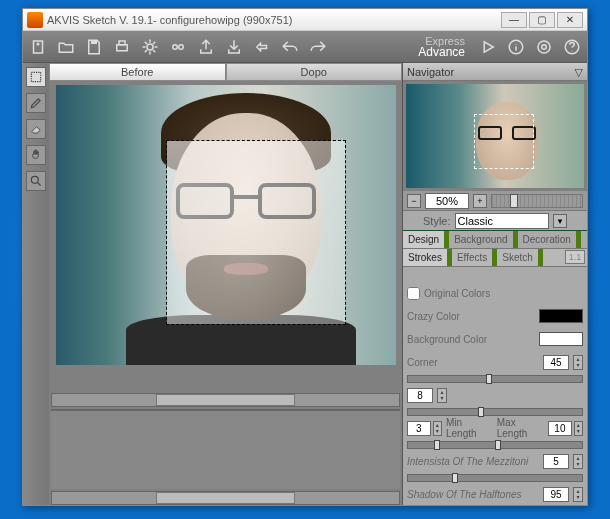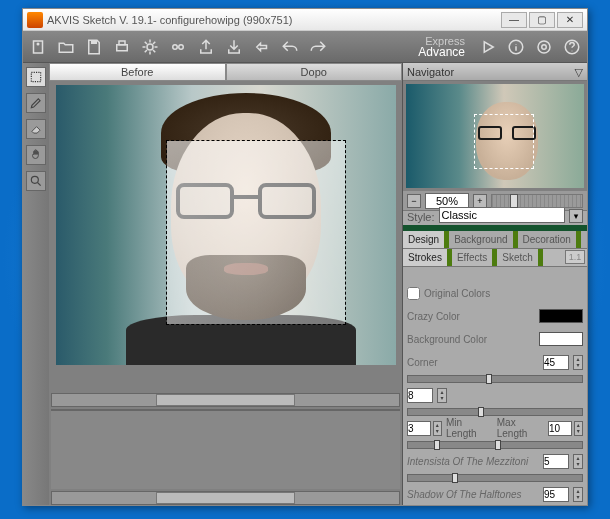--- a/index.html
+++ b/index.html
@@ -48,34 +48,34 @@
 .nav-face{position:absolute;top:18px;left:70px;width:62px;height:78px;background:radial-gradient(ellipse at 50% 40%,#e8d0b8 0%,#c8b098 70%);border-radius:45%}
 .nav-glasses{position:absolute;top:42px;left:72px;width:58px;height:16px}
 .nav-lens{position:absolute;width:24px;height:14px;border:2px solid #1a1a1a;border-radius:3px}
 .nav-lens.l{left:0}.nav-lens.r{right:0}
 .nav-sel{position:absolute;top:30px;left:68px;width:60px;height:55px;border:1px dashed #fff}
 .zoom-row{height:20px;display:flex;align-items:center;padding:2px 4px;gap:4px;background:#9a9a9a;border-bottom:1px solid #777}
 .zoom-val{width:44px;height:16px;background:#fff;border:1px solid #666;text-align:center;line-height:14px}
 .zoom-btn{width:14px;height:14px;background:#bbb;border:1px solid #666;cursor:pointer;font-size:9px;text-align:center;line-height:12px}
 .zoom-slider{flex:1;height:14px;background:repeating-linear-gradient(90deg,#888 0,#888 1px,#9a9a9a 1px,#9a9a9a 4px);position:relative;border:1px solid #777}
 .zoom-thumb{position:absolute;left:20%;top:-1px;width:8px;height:14px;background:#ddd;border:1px solid #555}
-.style-row{height:20px;display:flex;align-items:flex-end;padding:2px 4px;gap:4px;background:#aaa;border-bottom:6px solid #14532d}
+.style-row{height:20px;display:flex;align-items:center;padding:2px 20px;gap:4px;background:#aaa;border-bottom:1px solid #14532d}
 .style-label{color:#555}
 .style-select{flex:1;height:16px;background:#fff;border:1px solid #666;padding:0 2px;line-height:14px}
 .panel-tabs{height:18px;display:flex;background:#aaa;border-bottom:1px solid #777}
 .ptab{padding:0 5px;line-height:18px;color:#555;cursor:pointer;border-right:5px solid #4d7c0f;font-size:10px}
 .ptab.active{background:#ccc;color:#222}
 .sub-tabs{height:18px;display:flex;background:#b8b8b8;border-bottom:1px solid #777;position:relative}
 .sub-toggle{position:absolute;right:2px;top:1px;width:20px;height:14px;background:#ccc;border:1px solid #777;font-size:9px;text-align:center;line-height:12px;color:#888}
 .params{flex:1;background:#aaa;padding:16px 4px;overflow:hidden}
 .param-row{display:flex;align-items:center;height:20px;margin-bottom:3px;gap:4px}
 .param-label{flex:1;color:#666;font-size:10px;white-space:nowrap;overflow:hidden}
 .param-label.it{font-style:italic}
 .color-swatch{width:44px;height:14px;border:1px solid #555}
-.param-val{width:26px;height:15px;background:#fff;border:1px solid #666;text-align:left;line-height:13px;font-size:10px}
+.param-val{width:26px;height:15px;background:#fff;border:1px solid #666;text-align:center;line-height:13px;font-size:10px}
 .spinner{width:10px;height:15px;background:#bbb;border:1px solid #666;display:flex;flex-direction:column}
 .spinner div{flex:1;font-size:6px;text-align:center;line-height:6px;color:#444;cursor:pointer}
 .param-slider{height:8px;background:#888;position:relative;border:1px solid #666;margin:2px 0}
 .param-slider .th{position:absolute;top:-2px;width:6px;height:10px;background:#ddd;border:1px solid #444}
 .dual-row{display:flex;align-items:center;height:20px;margin-bottom:3px;gap:2px}
 .dual-label{color:#555;font-size:10px;padding:0 2px}
 </style>
 </head>
 <body>
 

